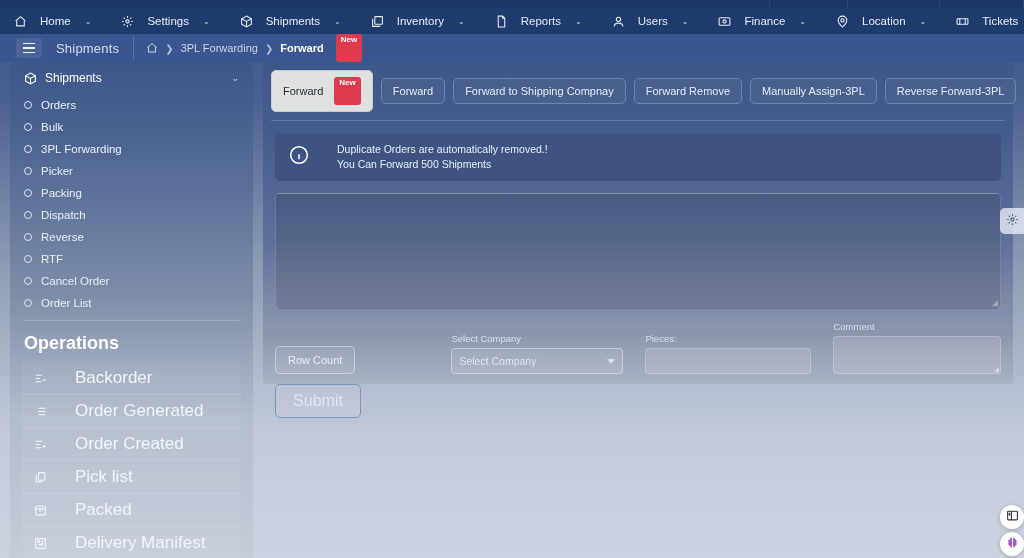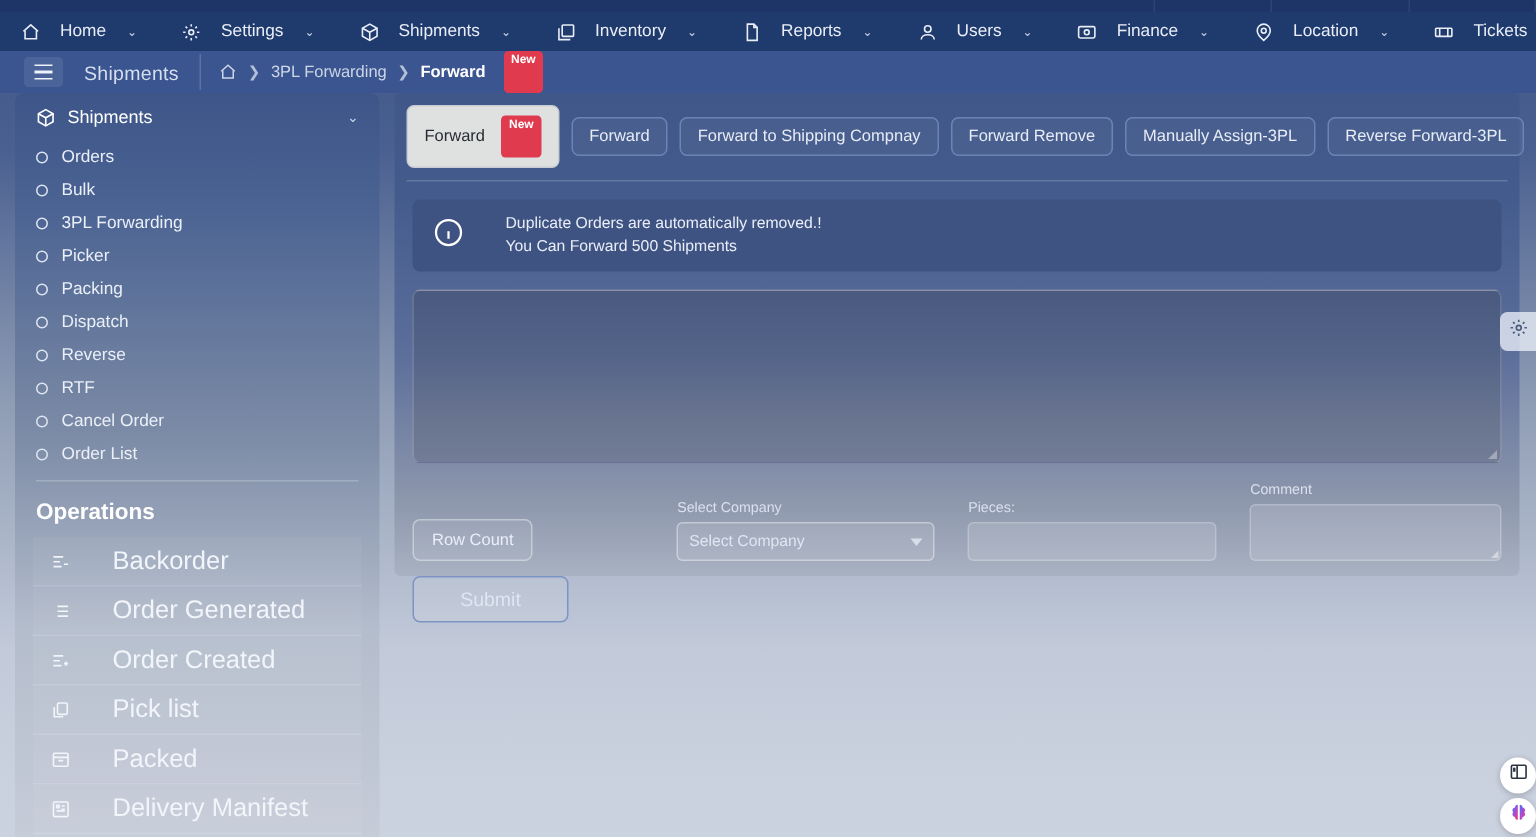--- a/index.html
+++ b/index.html
@@ -98,21 +98,21 @@
   .sb-item {
     display:flex; align-items:center; gap: 9px;
     padding: 5px 14px; color:#eaeff8; font-size: 11.5px; cursor:pointer;
   }
   .ring {
     width: 8px; height: 8px; border: 1.4px solid #dfe6f2; border-radius: 50%;
     flex: 0 0 auto;
   }
   .sb-sep { height:1px; background: rgba(255,255,255,.22); margin: 6px 14px; }
   .sb-section-title {
-    color: #ffffff; font-size: 15px; font-weight: bold;
+    color: #ffffff; font-size: 18px; font-weight: bold;
     padding: 6px 14px 8px 14px;
   }
   .ops-list { margin: 0 12px; }
   .ops-item {
     display:flex; align-items:center; gap: 28px;
     padding: 6px 12px; color: #f2f5fa; font-size: 17px; cursor:pointer;
     border-bottom: 1px solid rgba(255,255,255,.14);
     background: rgba(255,255,255,.05);
   }
   .ops-item svg { width: 13px; height: 13px; flex:0 0 auto; }
@@ -197,22 +197,22 @@
     background: rgba(255,255,255,.13);
     border:1px solid rgba(255,255,255,.22); border-radius:4px;
     position:relative;
   }
   .textarea::after {
     content:""; position:absolute; right:1px; bottom:1px;
     width:0;height:0;border-left:5px solid transparent;border-bottom:5px solid rgba(255,255,255,.45);
   }
   .btn-submit {
     margin: 10px 0 0 12px;
-    width: 104px; padding: 7px 0; text-align:center;
-    font-size: 13px; color:#dfe5f1;
+    width: 86px; padding: 7px 0; text-align:center;
+    font-size: 16px; color:#dfe5f1;
     background: rgba(255,255,255,.10);
     border:1px solid #7d93c4; border-radius:5px; cursor:pointer;
   }
 
   
   #gear-fab {
     position:absolute; top:208px; left:1000px; width: 24px; height: 26px;
     background: rgba(233,238,247,.78);
     border-radius: 5px 0 0 5px;
     display:flex; align-items:center; justify-content:center;

